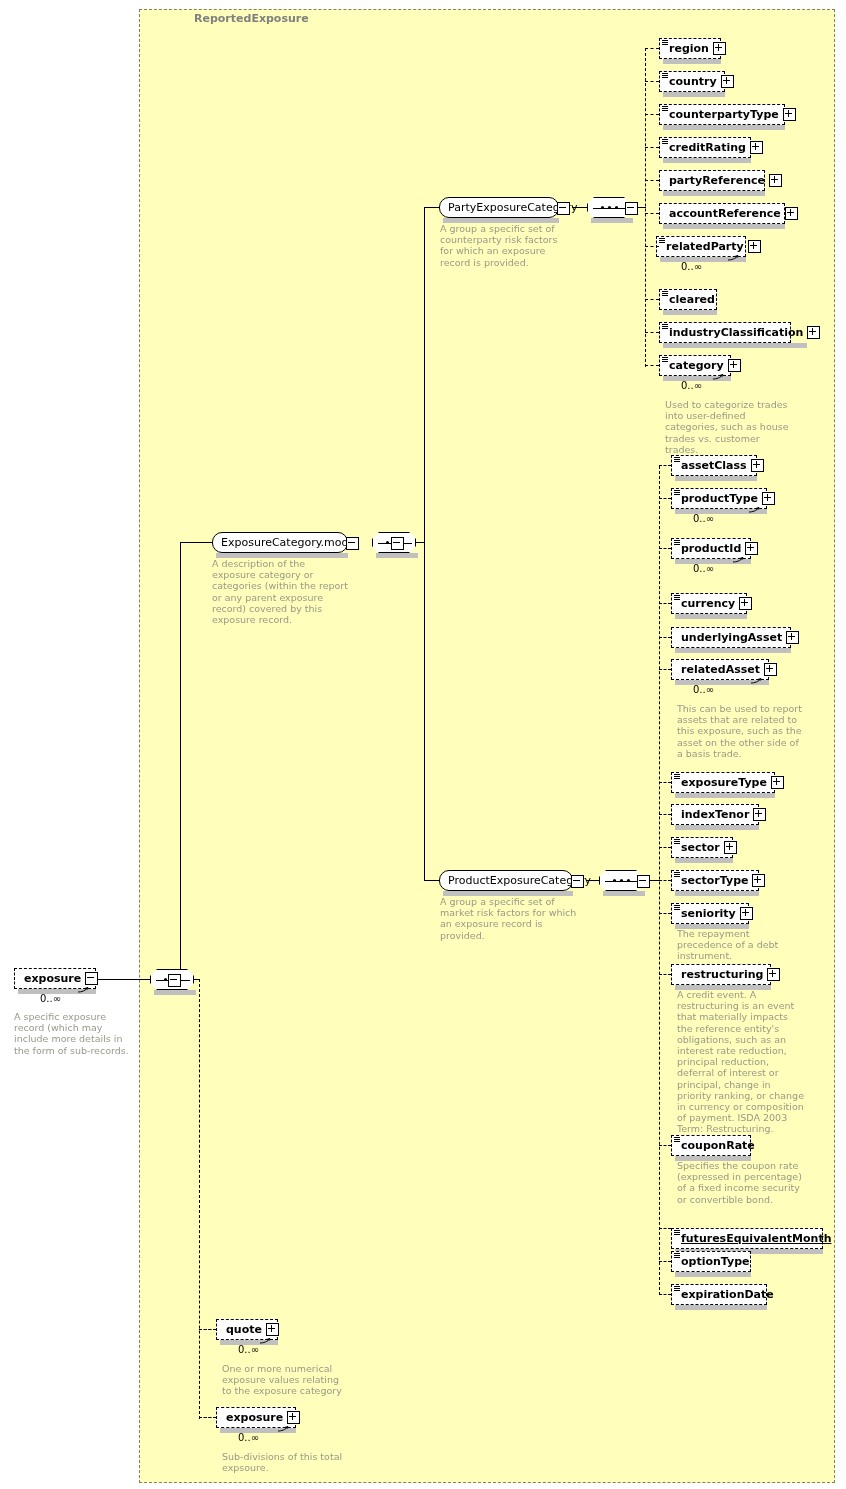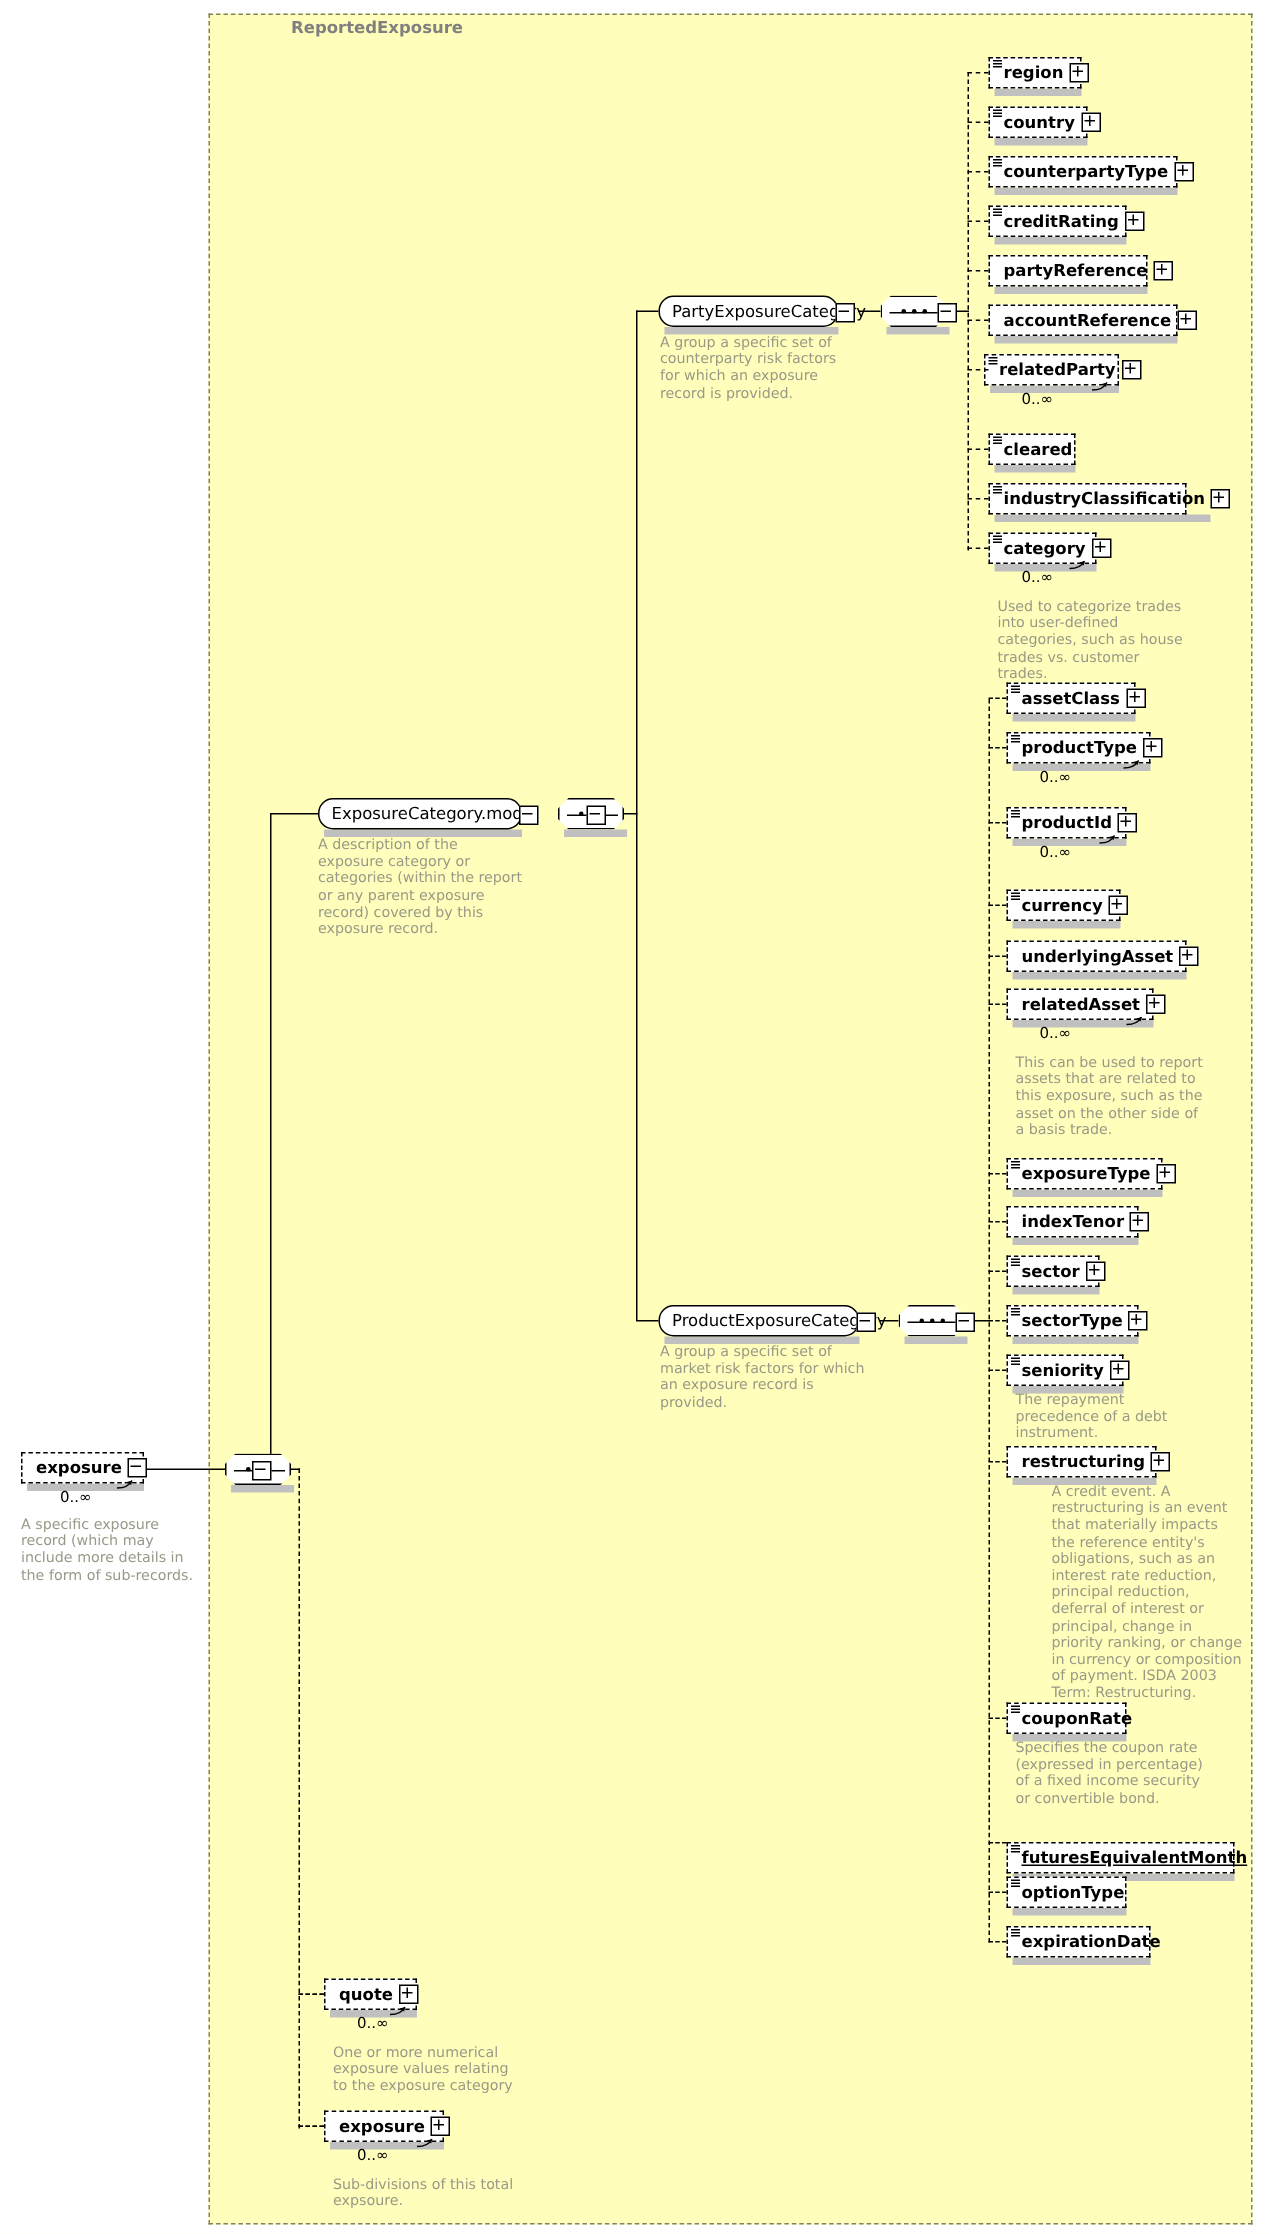--- a/index.html
+++ b/index.html
@@ -518,21 +518,21 @@
       <div class="dh" style="left: 659px; top: 913px; width: 12px;"></div>
       <div class="anno" style="left: 677px; top: 928px; width: 128px;">The repayment precedence of a debt instrument.</div>
       <div class="node" style="left: 671px; top: 964px;">
         <div class="nshadow" style="left: 4px; top: 21px; width: 96px; height: 5px;"></div>
         <div class="nbox" style="width: 100px;">
           <span class="nlabel">restructuring</span>
           <span class="expander plus"></span>
         </div>
       </div>
       <div class="dh" style="left: 659px; top: 974px; width: 12px;"></div>
-      <div class="anno" style="left: 701px; top: 989px; width: 128px;">A credit event. A restructuring is an event that materially impacts the reference entity's obligations, such as an interest rate reduction, principal reduction, deferral of interest or principal, change in priority ranking, or change in currency or composition of payment. ISDA 2003 Term: Restructuring.</div>
+      <div class="anno" style="left: 677px; top: 989px; width: 128px;">A credit event. A restructuring is an event that materially impacts the reference entity's obligations, such as an interest rate reduction, principal reduction, deferral of interest or principal, change in priority ranking, or change in currency or composition of payment. ISDA 2003 Term: Restructuring.</div>
       <div class="node" style="left: 671px; top: 1135px;">
         <div class="nshadow" style="left: 4px; top: 21px; width: 76px; height: 5px;"></div>
         <div class="nbox" style="width: 80px;">
           <span class="seqglyph">
             <i></i>
             <i></i>
             <i></i>
           </span>
           <span class="nlabel">couponRate</span>
         </div>

